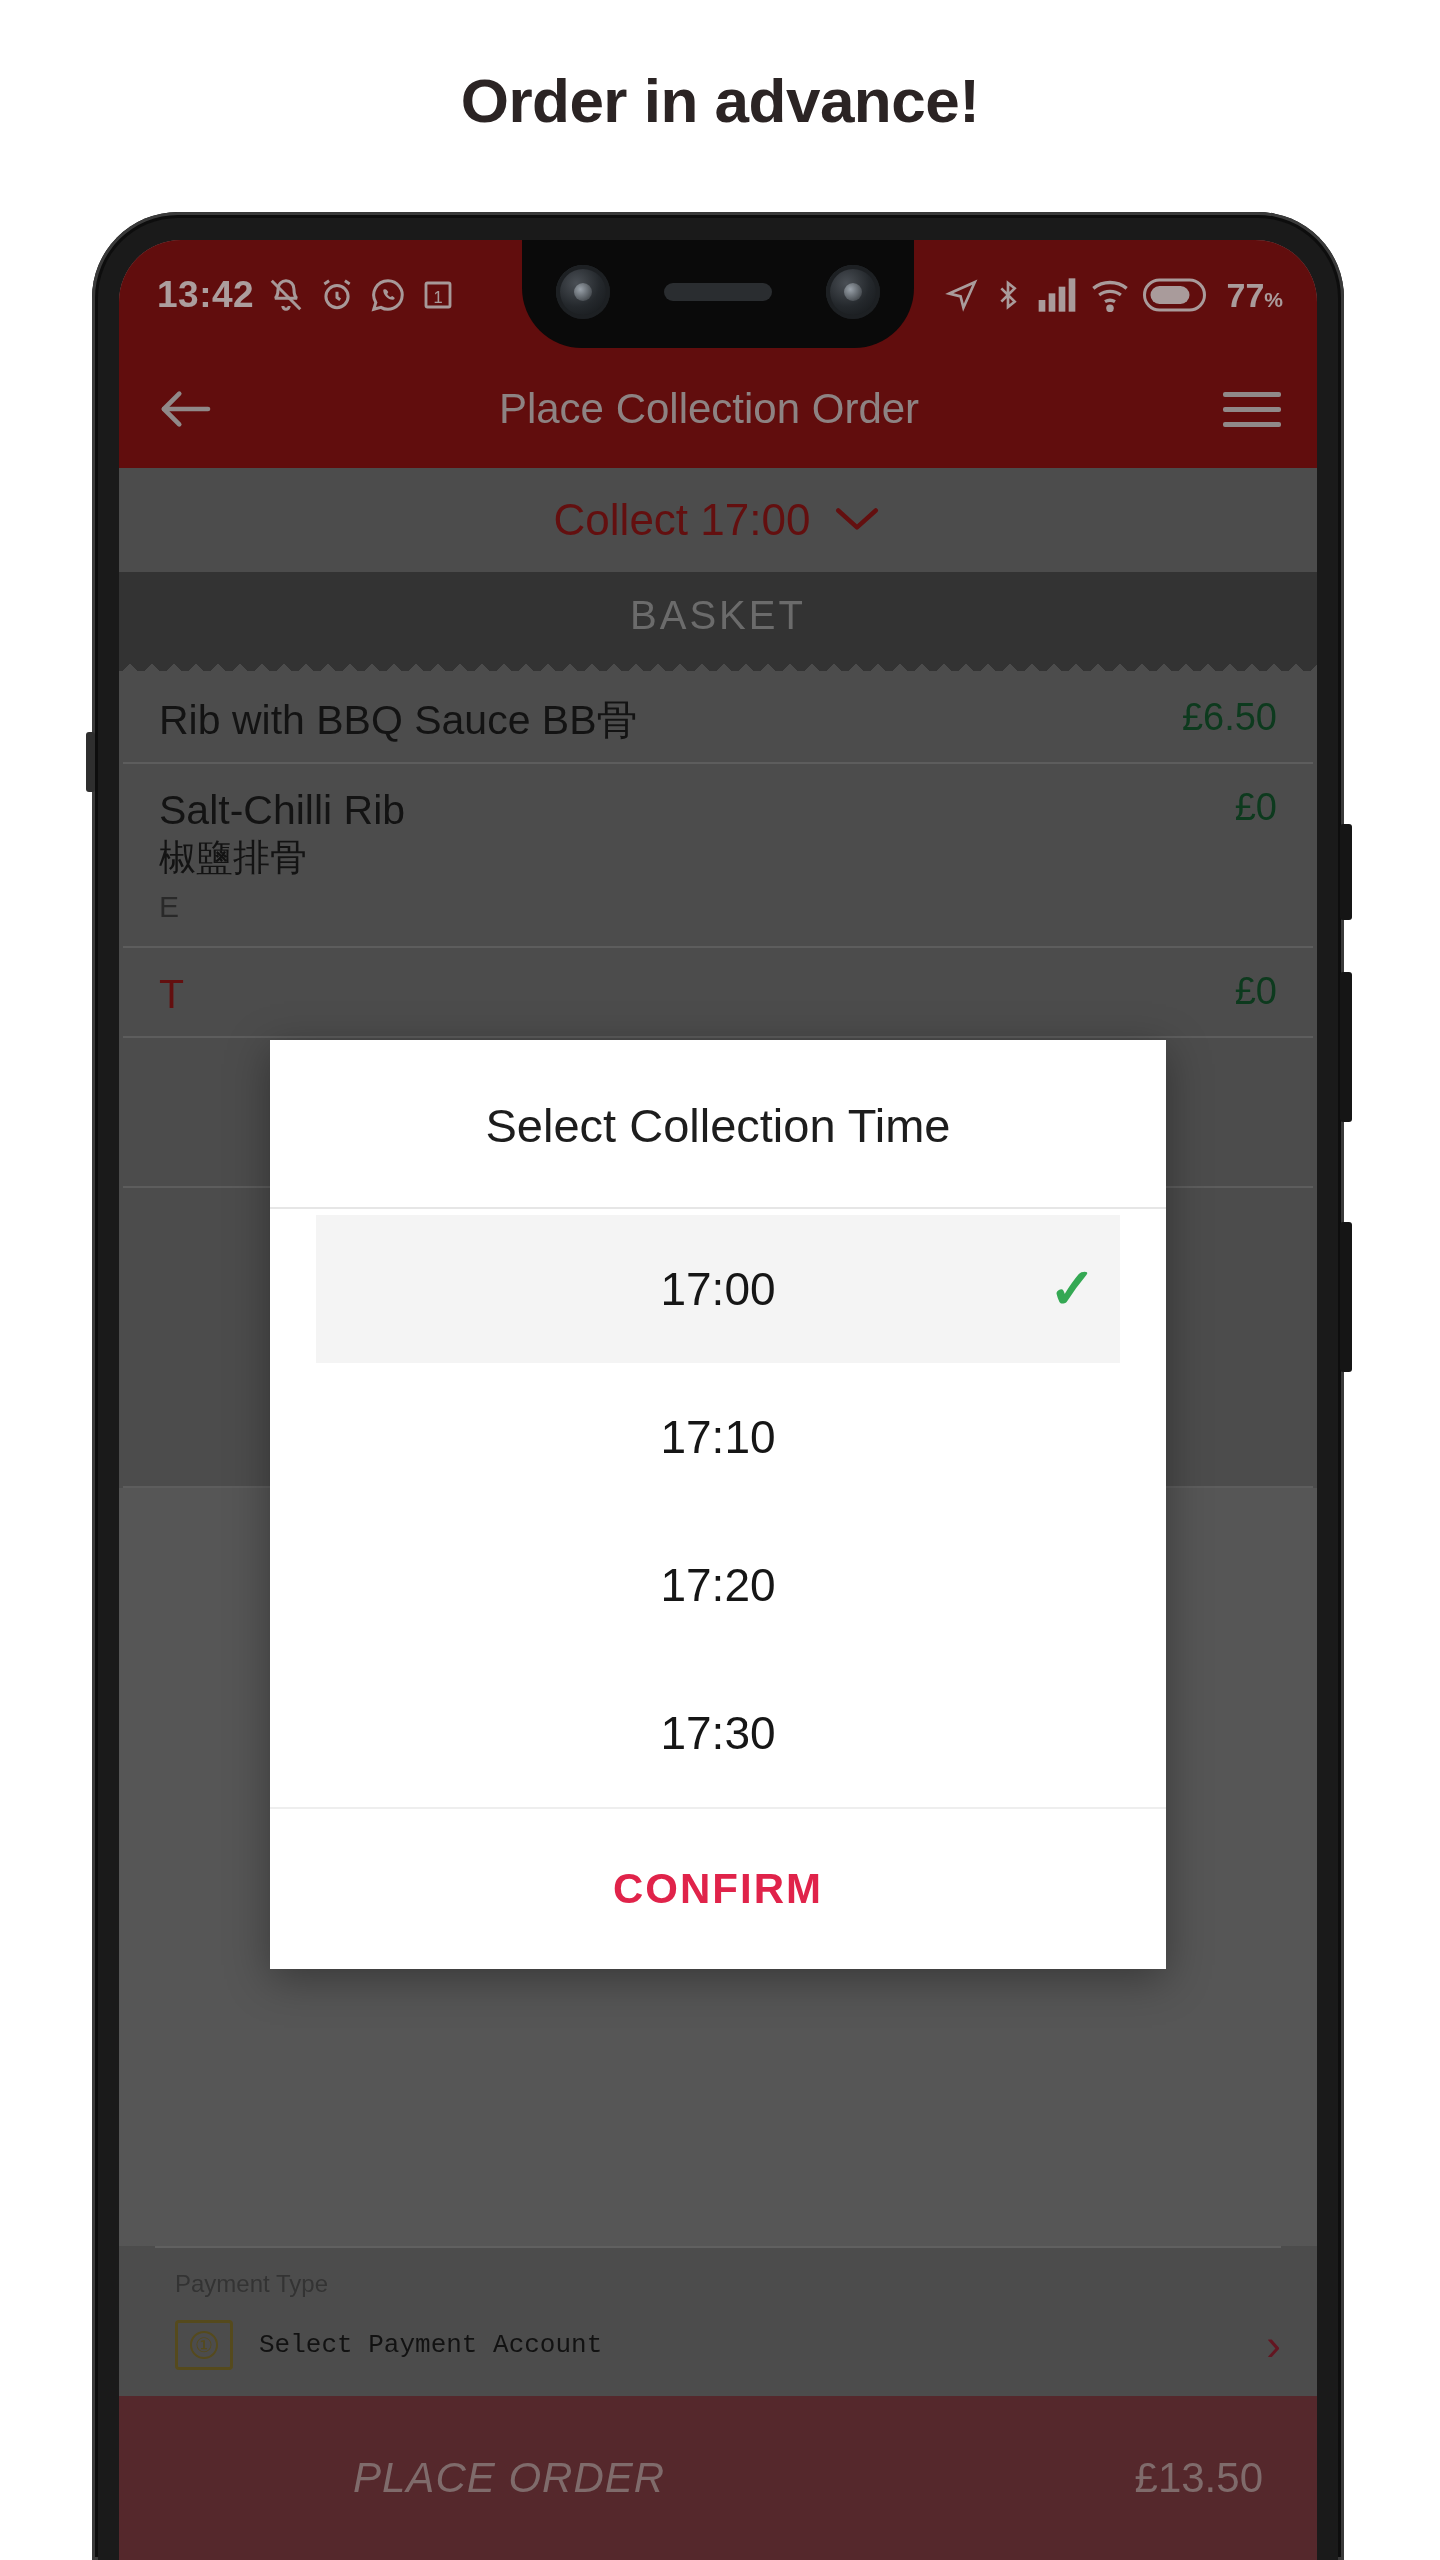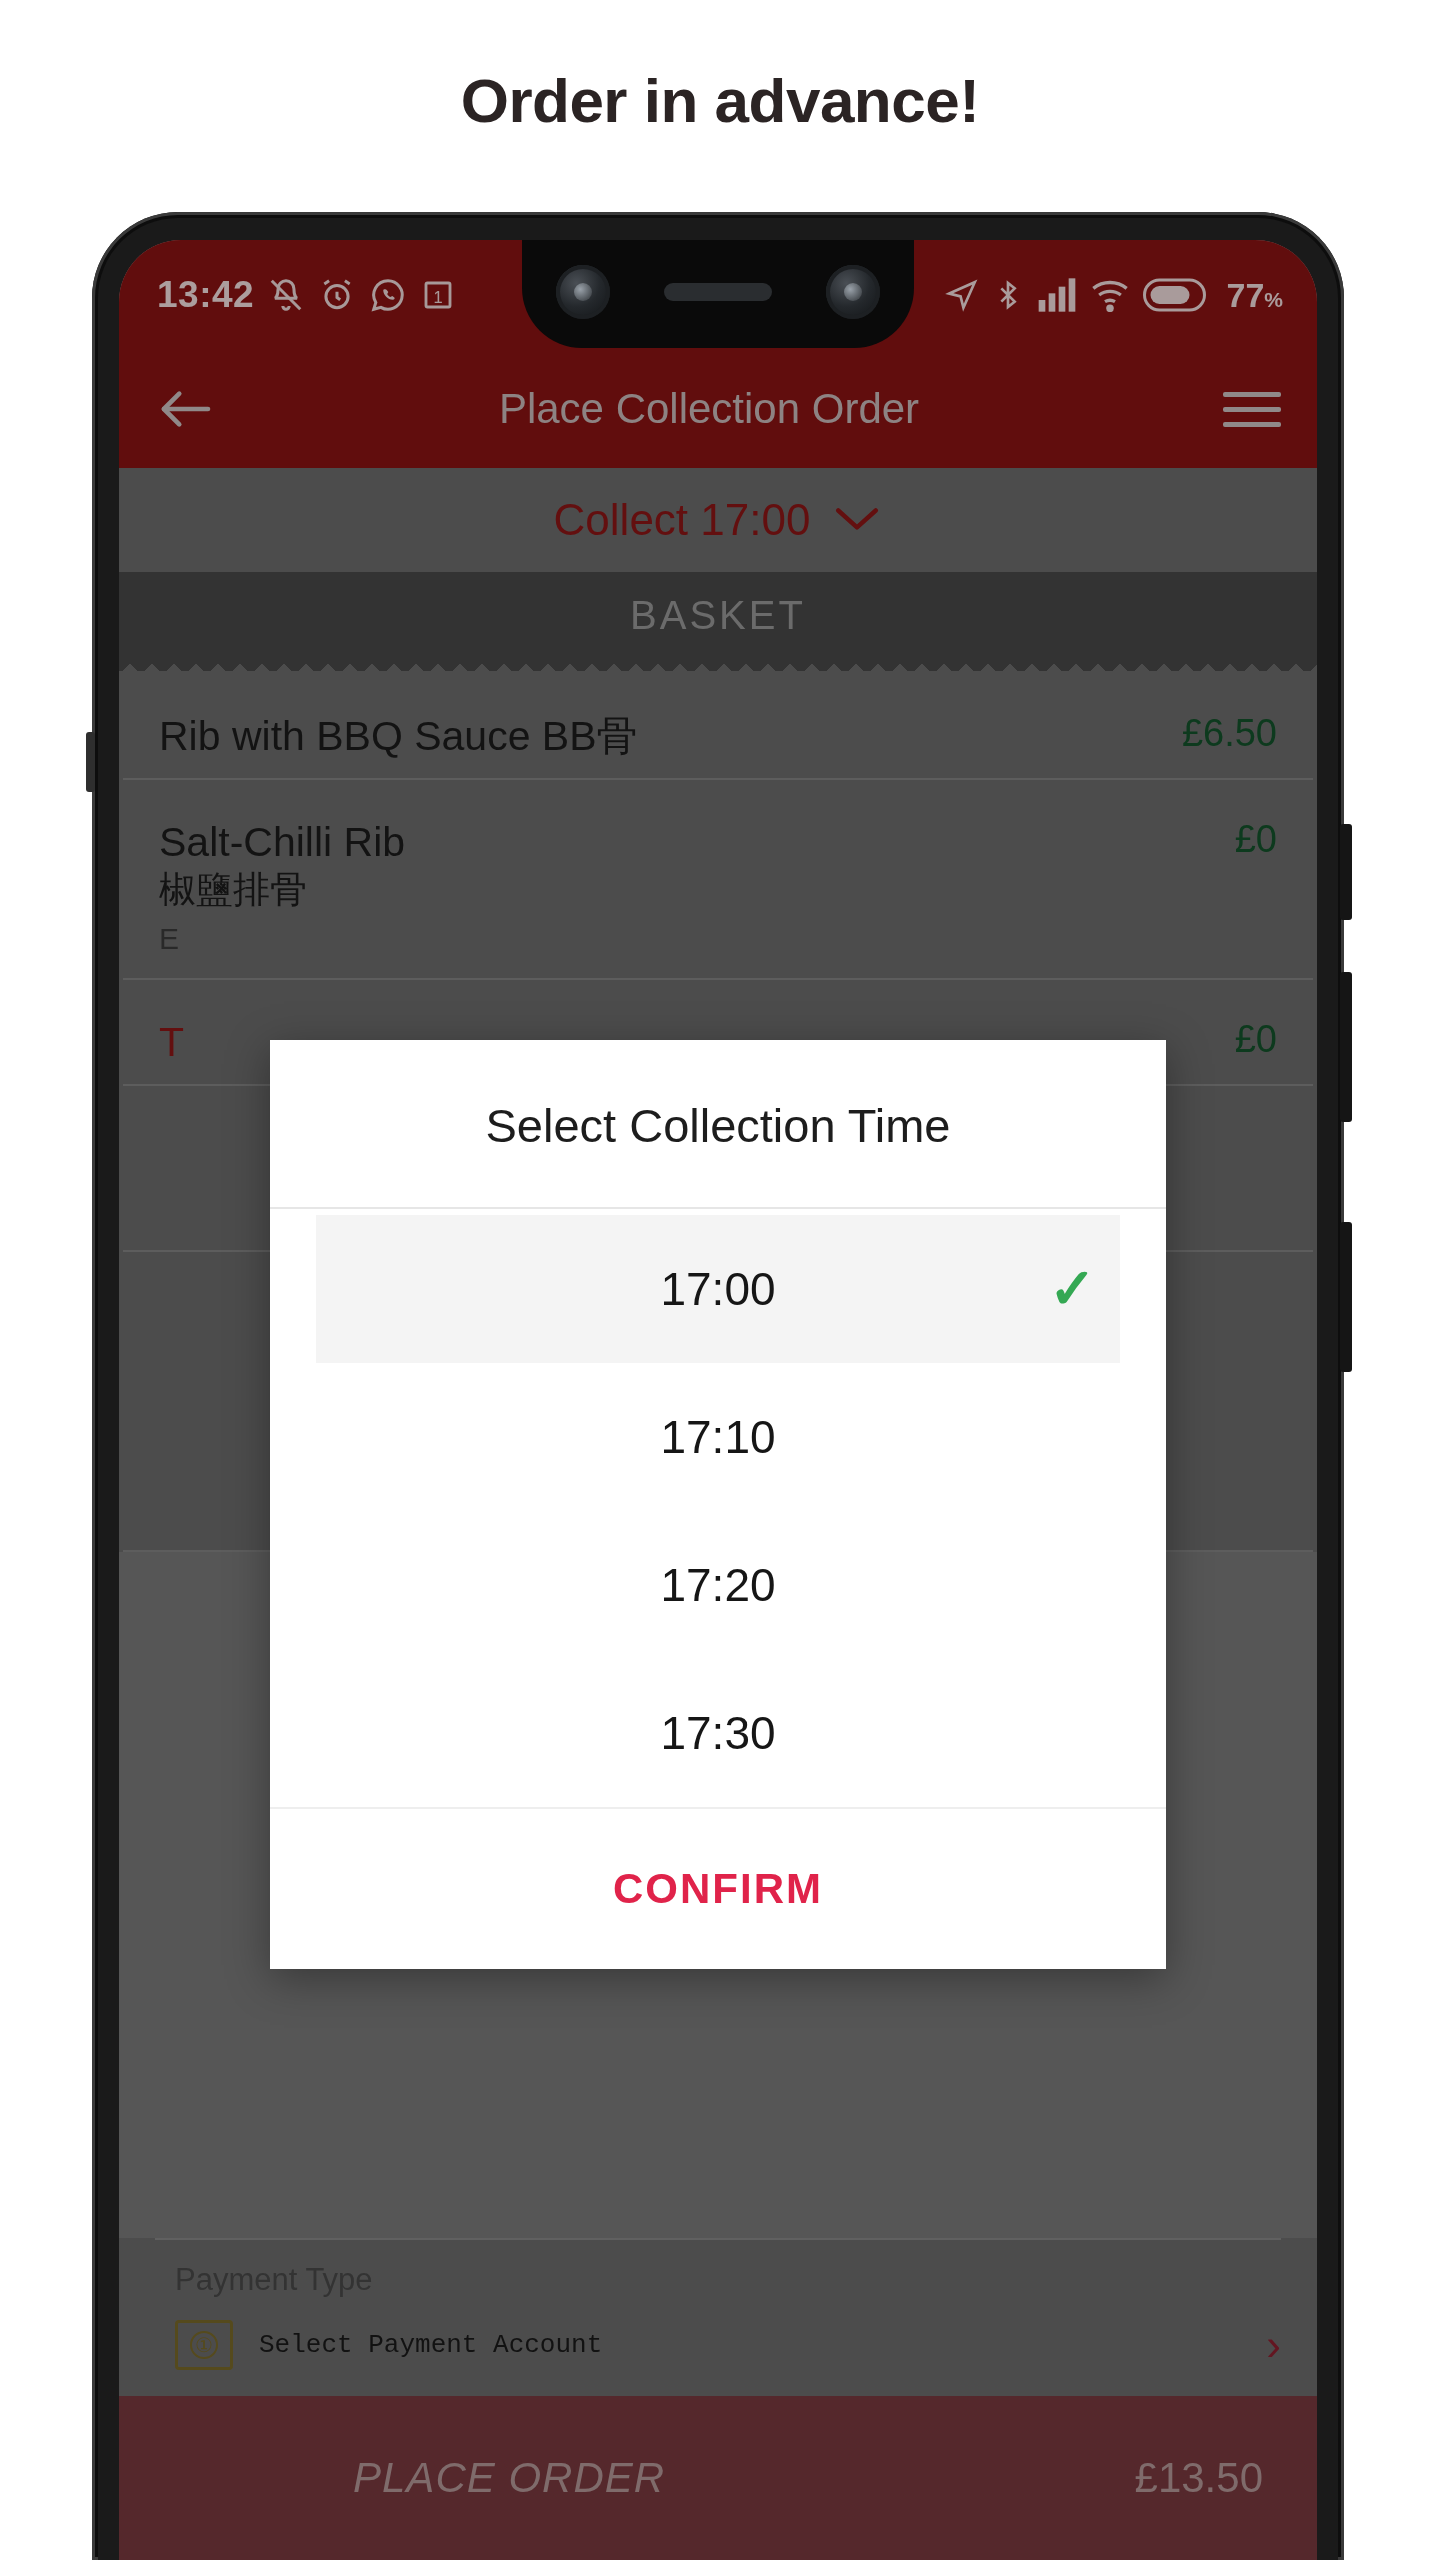--- a/index.html
+++ b/index.html
@@ -156,42 +156,42 @@
       linear-gradient(-45deg, transparent 50%, #4a4a4a 51%) 0 0 / 22px 14px repeat-x,
       linear-gradient(45deg, transparent 50%, #4a4a4a 51%) 0 0 / 22px 14px repeat-x;
   }
 
   
   .basket-body { background: #6e6e6e; padding-top: 16px; }
   .item-row {
     display: flex; align-items: flex-start;
     padding: 22px 36px 18px 36px;
     border-bottom: 2px solid #868686;
-    margin: 16px 4px;
+    margin: 0 4px;
     gap: 40px;
   }
   .item-main { flex: 1; }
   .item-name { font-size: 41px; color: #1c1c1c; line-height: 1.18; }
   .item-sub  { font-size: 37px; color: #1c1c1c; line-height: 1.25; }
   .item-opt  { font-size: 30px; color: #3c3c3c; line-height: 1.35; margin-top: 6px; }
   .item-price { font-size: 38px; color: #14532b; white-space: nowrap; padding-left: 22px; }
   .item-row.total .item-name { color: #8e1616; }
   .item-row.total .item-price { color: #14532b; }
   .blank-row { height: 150px; border-bottom: 2px solid #868686; margin: 0 4px; }
   .blank-row2 { height: 300px; }
 
   
   .payment-block {
     position: absolute;
     left: 0; right: 0; bottom: 164px;
     background: #6e6e6e;
     padding: 0 36px;
   }
   .payment-divider { height: 2px; background: #8a8a8a; margin-bottom: 16px; }
-  .payment-label { font-size: 31px; color: #4a4a4a; padding: 6px 0 16px 20px; }
+  .payment-label { font-size: 24px; color: #4a4a4a; padding: 6px 0 16px 20px; }
   .payment-row { display:flex; align-items:center; padding: 6px 0 26px 20px; }
   .money-icon {
     width: 58px; height: 50px; flex: 0 0 auto;
     border: 3px solid #7a6a2a;
     border-radius: 4px;
     display:flex; align-items:center; justify-content:center;
     color:#7a6a2a; font-size: 26px;
     background: #6e6e6e;
   }
   .money-icon span {

